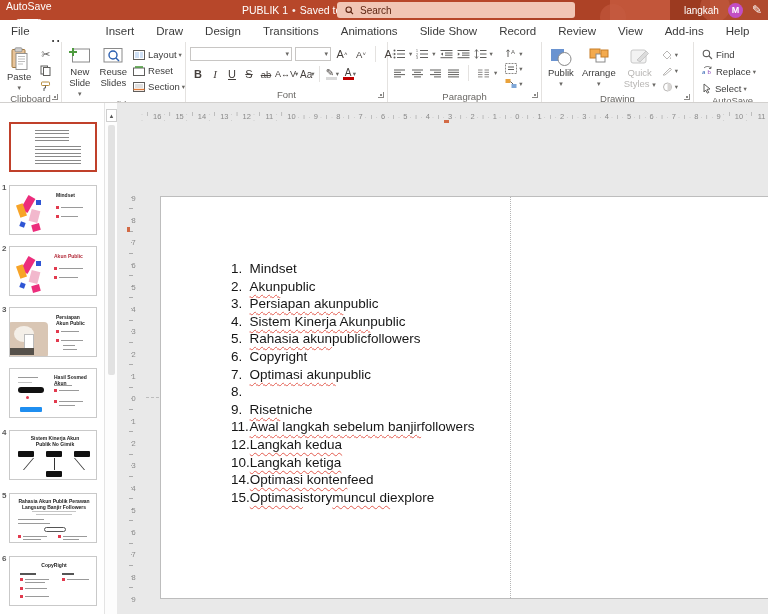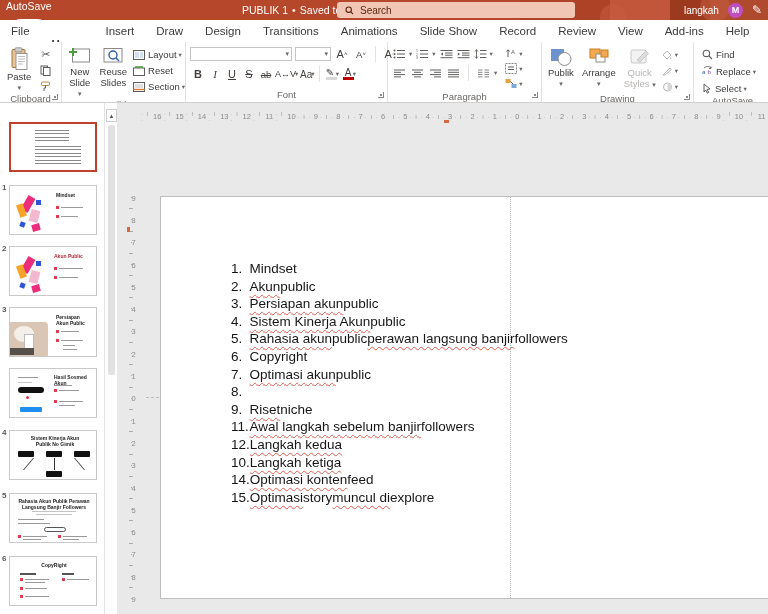--- a/index.html
+++ b/index.html
@@ -804,21 +804,20 @@
           </div>
           <div class="line">
             <span class="num">4.</span>
             <span class="wavy">Sistem Kinerja Akun</span> 
             <span>public</span>
           </div>
           <div class="line">
             <span class="num">5.</span>
             <span class="wavy">Rahasia akun</span> 
             <span>public</span> 
-            <span class="wavy">perawan langsung banjir</span> 
             <span>followers</span>
           </div>
           <div class="line">
             <span class="num">6.</span>
             <span>Copyright</span>
           </div>
           <div class="line">
             <span class="num">7.</span>
             <span class="wavy">Optimasi akun</span> 
             <span>public</span>

